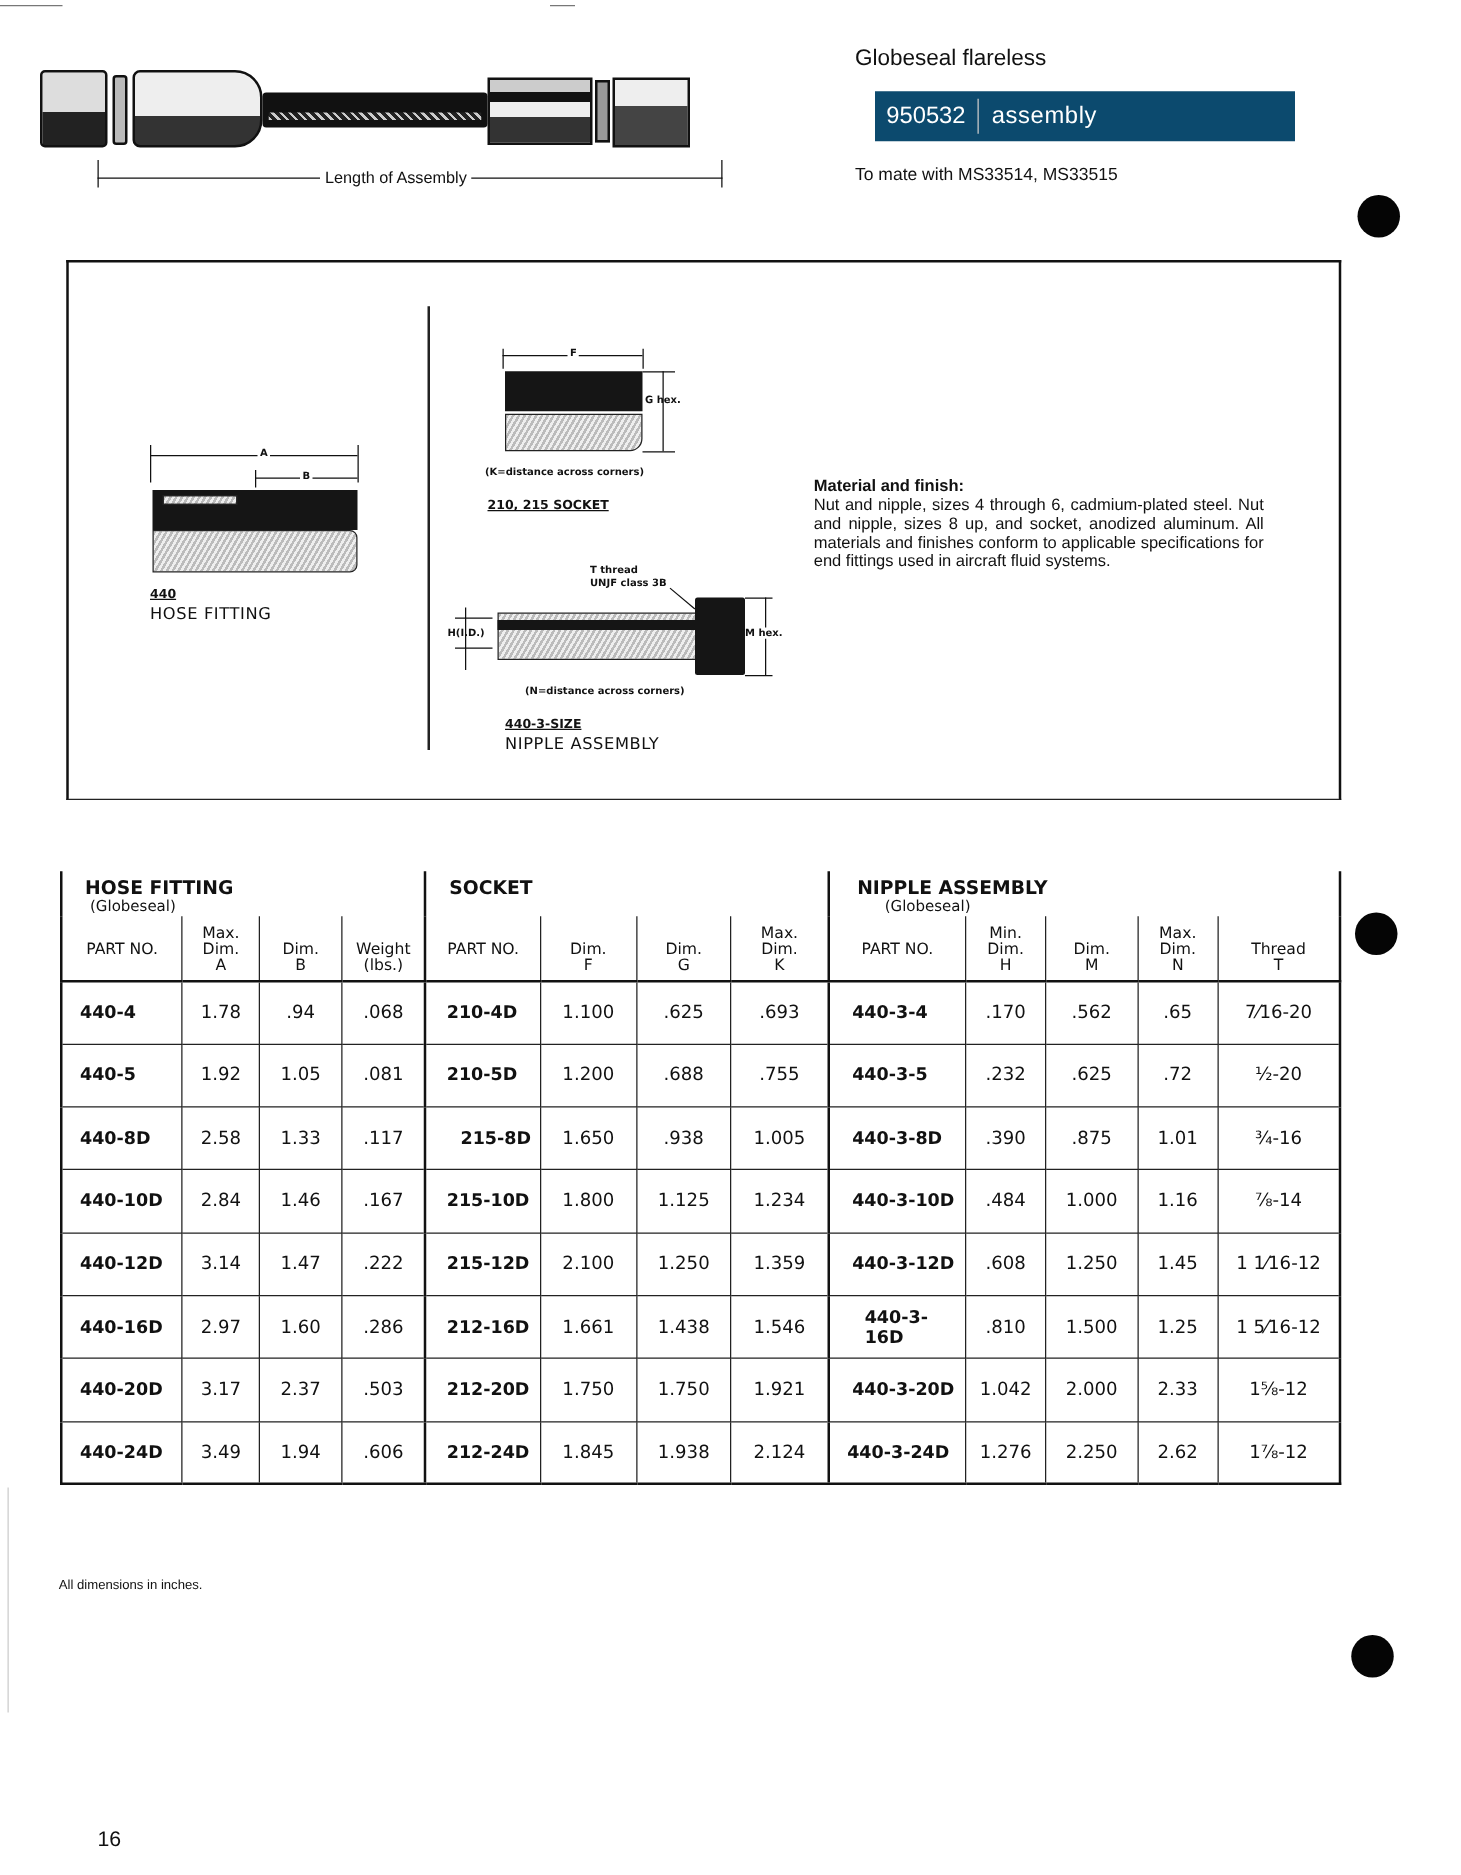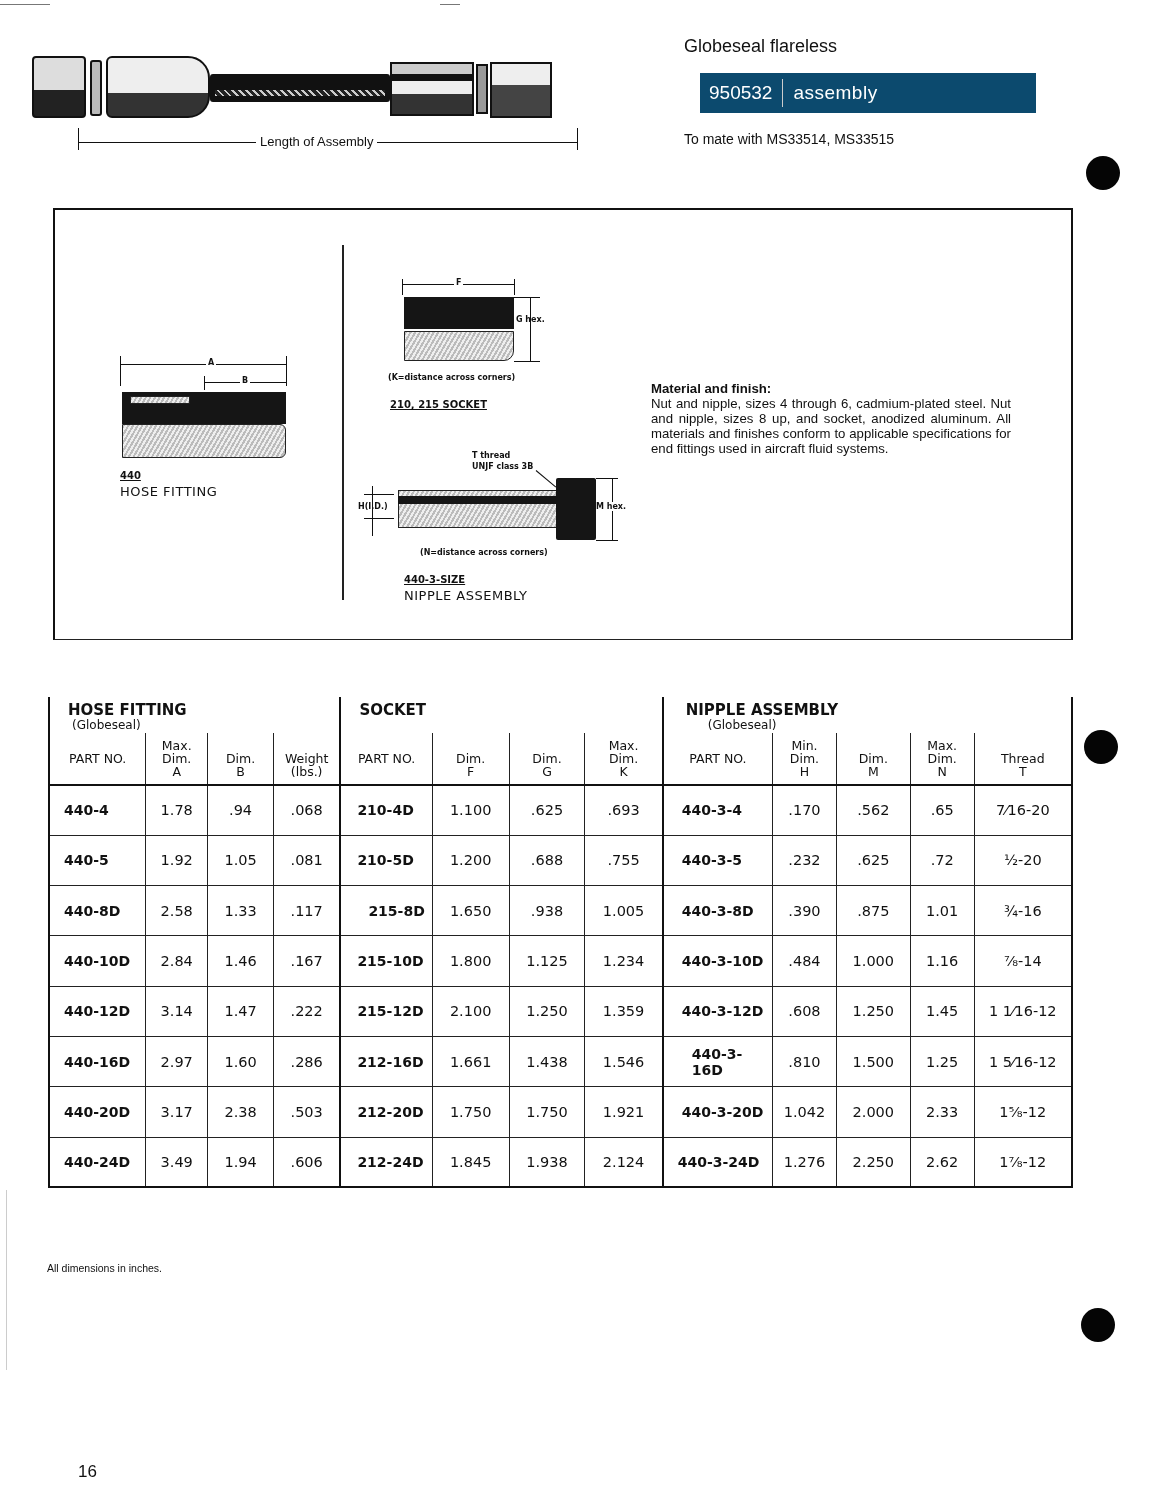--- a/index.html
+++ b/index.html
@@ -360,21 +360,21 @@
         <td>1.546</td>
         <td class="pn thick-l" style="padding-left: 28px;">440-3-16D</td>
         <td>.810</td>
         <td>1.500</td>
         <td>1.25</td>
         <td style="border-right: 2px solid rgb(17, 17, 17);">1 5⁄16-12</td>
       </tr>
       <tr>
         <td class="pn" style="border-left: 2px solid rgb(17, 17, 17);">440-20D</td>
         <td>3.17</td>
-        <td>2.38</td>
+        <td>2.37</td>
         <td>.503</td>
         <td class="pn thick-l" style="padding-left: 16px;">212-20D</td>
         <td>1.750</td>
         <td>1.750</td>
         <td>1.921</td>
         <td class="pn thick-l" style="padding-left: 18px;">440-3-20D</td>
         <td>1.042</td>
         <td>2.000</td>
         <td>2.33</td>
         <td style="border-right: 2px solid rgb(17, 17, 17);">1⅝-12</td>

